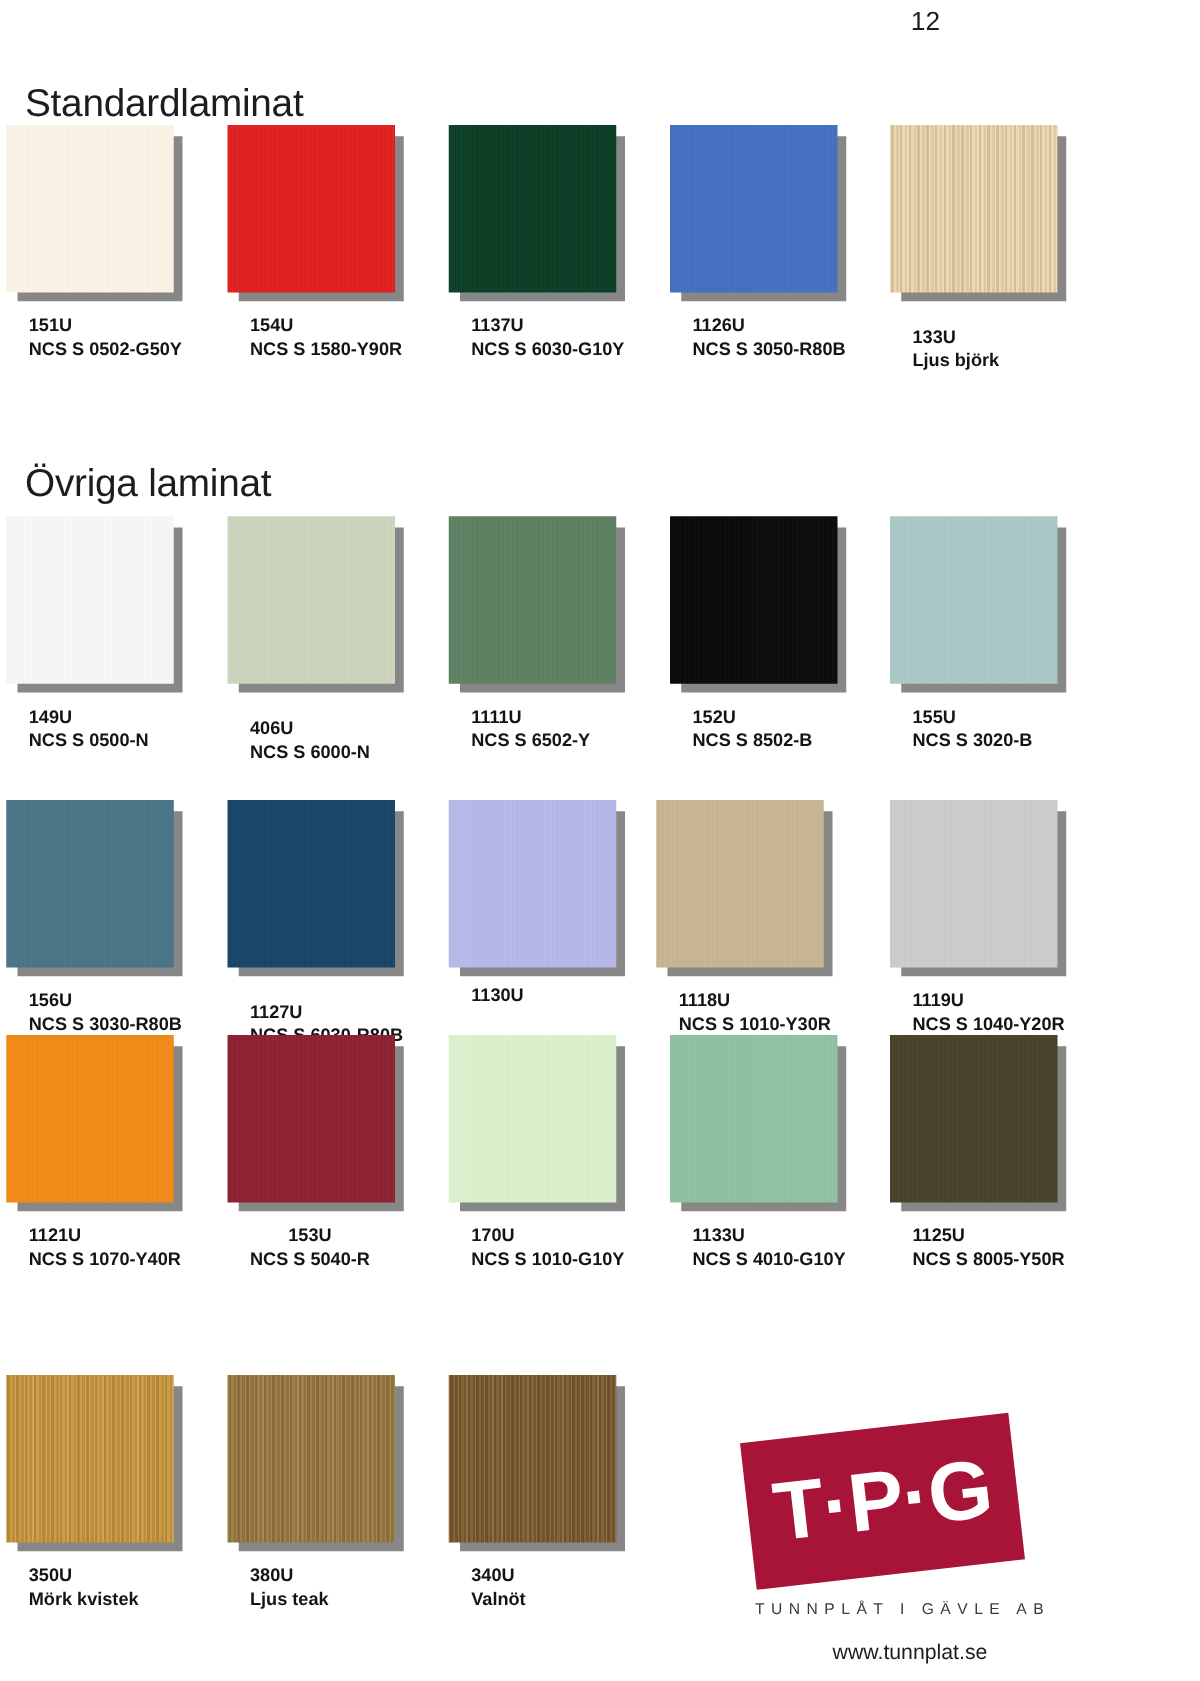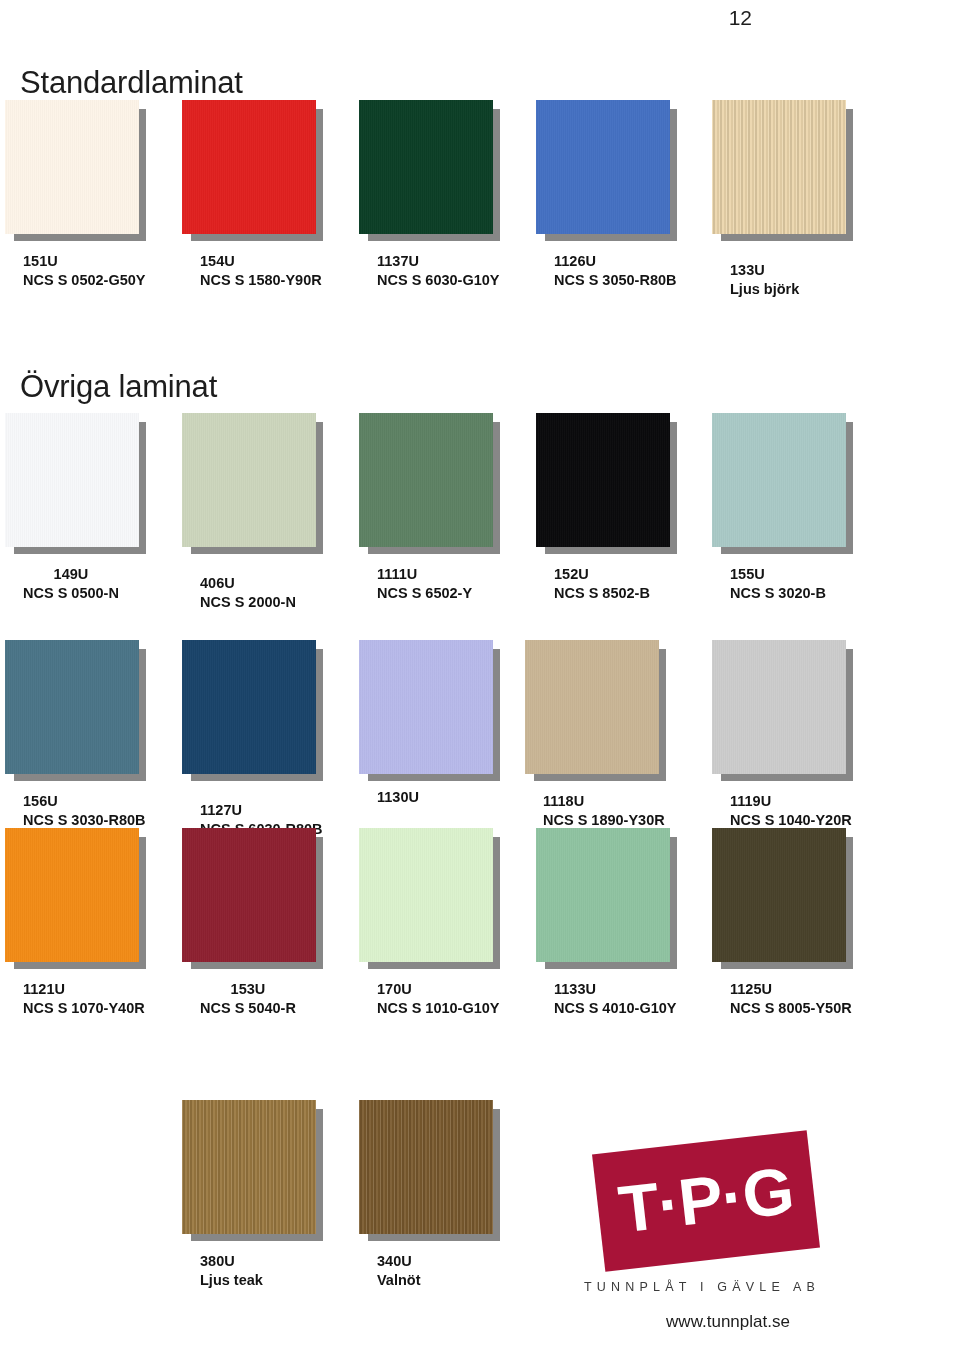--- a/index.html
+++ b/index.html
@@ -148,23 +148,24 @@
     color: #ffffff;
     font-family: "Liberation Sans", sans-serif;
     font-size: 66px;
     font-weight: 700;
     letter-spacing: -1px;
     line-height: 1;
     white-space: nowrap;
   }
   .logo-tagline {
     position: absolute;
-    left: 14px;
+    left: 2px;
     top: 150px;
     width: 300px;
+    text-align: center;
     font-size: 12.5px;
     font-weight: 400;
     color: #3a3a3a;
     letter-spacing: 5.2px;
     white-space: nowrap;
   }
   .logo-url {
     position: absolute;
     left: 8px;
     top: 182px;
@@ -226,31 +227,31 @@
         <div class="swatch-label" style="top: 161px;">
           <span class="code">133U</span>
           <span class="ncs">Ljus björk</span>
         </div>
       </div>
     </div>
   <div class="swatch-row" id="row-1">
       <div class="swatch-cell" style="left: 5px;">
         <div class="swatch-shadow" style="background: rgb(135, 135, 135);"></div>
         <div class="swatch-tile" style="background: rgb(247, 248, 250);"></div>
-        <div class="swatch-label" style="top: 152px; text-align: center;">
+        <div class="swatch-label" style="top: 152px;">
           <span class="code">149U</span>
           <span class="ncs">NCS S 0500-N</span>
         </div>
       </div>
       <div class="swatch-cell" style="left: 182px;">
         <div class="swatch-shadow" style="background: rgb(135, 135, 135);"></div>
         <div class="swatch-tile" style="background: rgb(204, 213, 188);"></div>
         <div class="swatch-label" style="top: 161px;">
           <span class="code">406U</span>
-          <span class="ncs">NCS S 2000-N</span>
+          <span class="ncs">NCS S 6000-N</span>
         </div>
       </div>
       <div class="swatch-cell" style="left: 359px;">
         <div class="swatch-shadow" style="background: rgb(135, 135, 135);"></div>
         <div class="swatch-tile" style="background: rgb(93, 129, 99);"></div>
         <div class="swatch-label" style="top: 152px;">
           <span class="code">1111U</span>
           <span class="ncs">NCS S 6502-Y</span>
         </div>
       </div>
@@ -293,21 +294,21 @@
         <div class="swatch-tile" style="background: rgb(183, 185, 234);"></div>
         <div class="swatch-label" style="top: 148px;">
           <span class="code">1130U</span>
         </div>
       </div>
       <div class="swatch-cell" style="left: 525px;">
         <div class="swatch-shadow" style="background: rgb(135, 135, 135);"></div>
         <div class="swatch-tile" style="background: rgb(201, 181, 149);"></div>
         <div class="swatch-label" style="top: 152px;">
           <span class="code">1118U</span>
-          <span class="ncs">NCS S 1890-Y30R</span>
+          <span class="ncs">NCS S 1010-Y30R</span>
         </div>
       </div>
       <div class="swatch-cell" style="left: 712px;">
         <div class="swatch-shadow" style="background: rgb(135, 135, 135);"></div>
         <div class="swatch-tile"></div>
         <div class="swatch-label" style="top: 152px;">
           <span class="code">1119U</span>
           <span class="ncs">NCS S 1040-Y20R</span>
         </div>
       </div>
@@ -348,20 +349,28 @@
       <div class="swatch-cell" style="left: 712px;">
         <div class="swatch-shadow" style="background: rgb(135, 135, 135);"></div>
         <div class="swatch-tile" style="background: rgb(72, 65, 42);"></div>
         <div class="swatch-label" style="top: 152px;">
           <span class="code">1125U</span>
           <span class="ncs">NCS S 8005-Y50R</span>
         </div>
       </div>
     </div>
   <div class="swatch-row" id="row-4">
+      <div class="swatch-cell" style="left: 5px;">
+        <div class="swatch-shadow" style="background: rgb(135, 135, 135);"></div>
+        <div class="swatch-tile wood" style="background: rgb(201, 150, 63);"></div>
+        <div class="swatch-label" style="top: 152px;">
+          <span class="code">350U</span>
+          <span class="ncs">Mörk kvistek</span>
+        </div>
+      </div>
       <div class="swatch-cell" style="left: 182px;">
         <div class="swatch-shadow" style="background: rgb(135, 135, 135);"></div>
         <div class="swatch-tile wood" style="background: rgb(154, 120, 64);"></div>
         <div class="swatch-label" style="top: 152px;">
           <span class="code">380U</span>
           <span class="ncs">Ljus teak</span>
         </div>
       </div>
       <div class="swatch-cell" style="left: 359px;">
         <div class="swatch-shadow" style="background: rgb(135, 135, 135);"></div>

